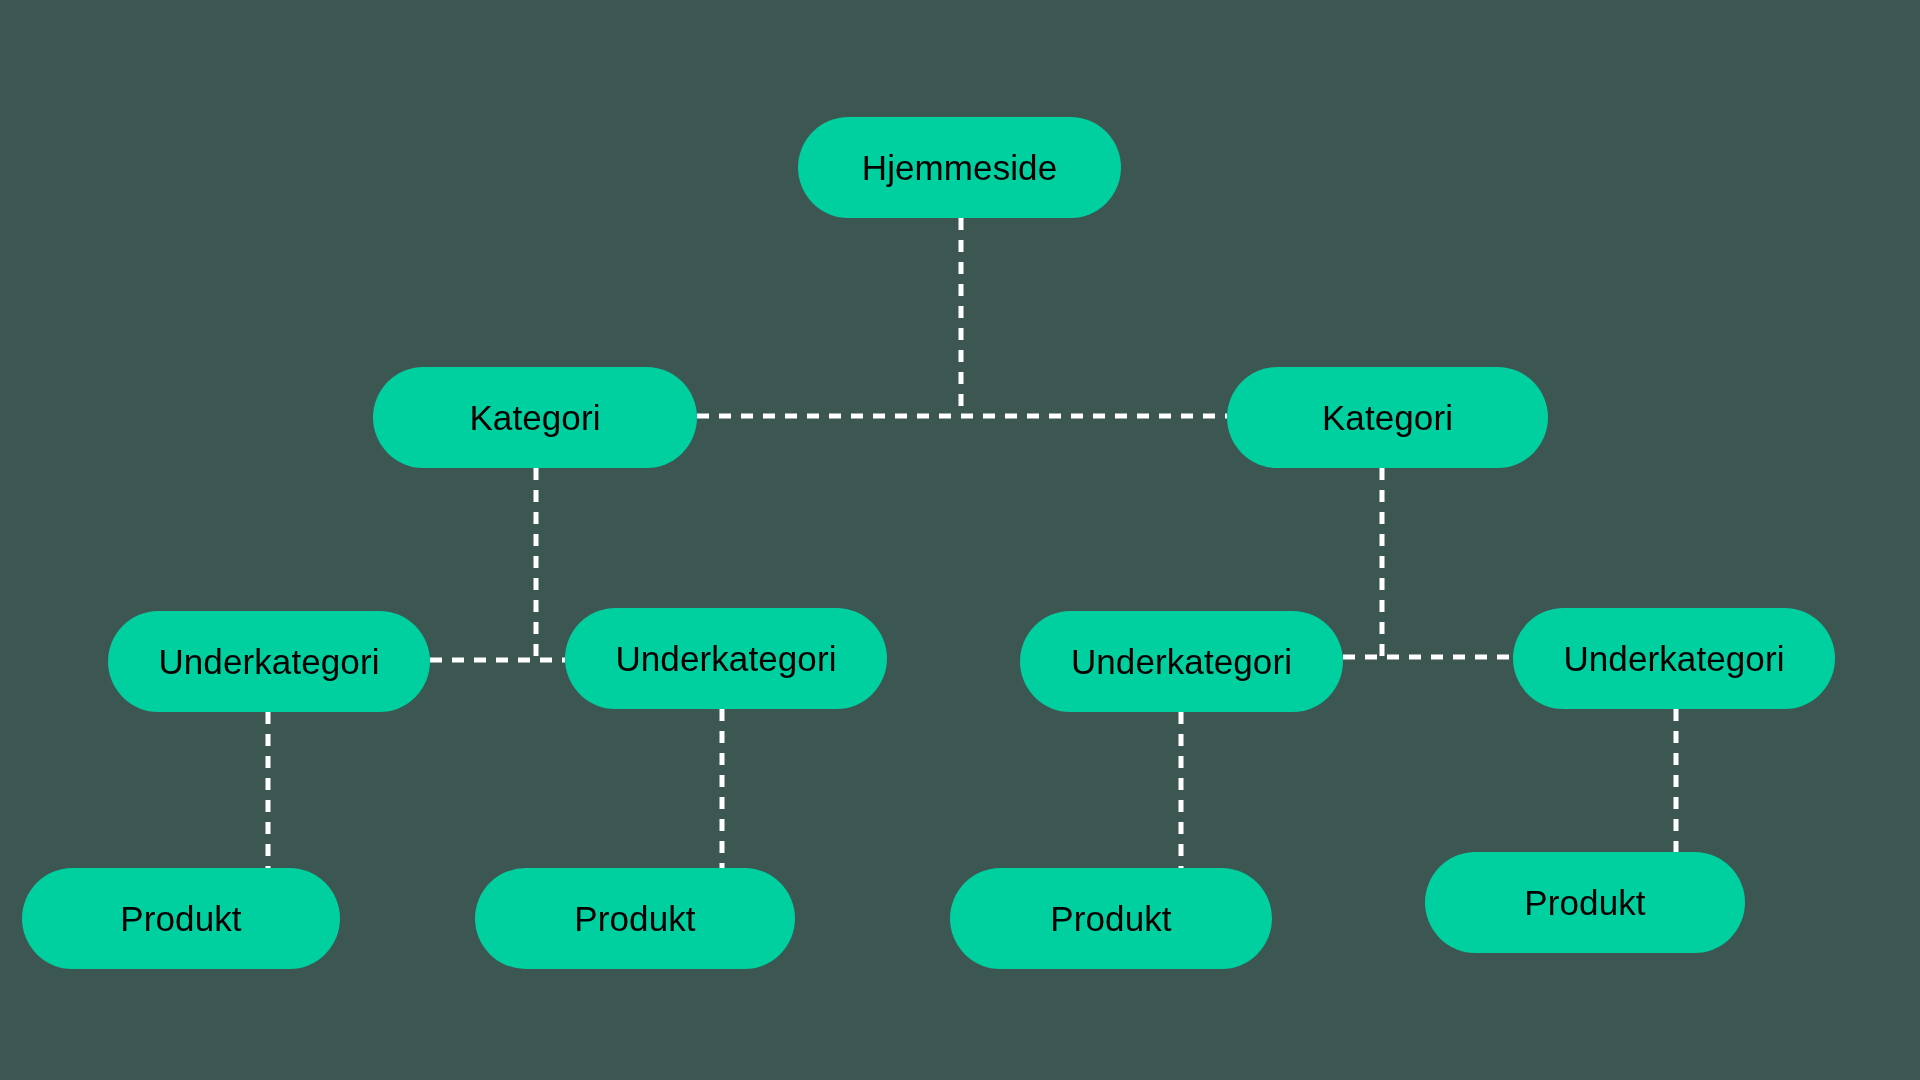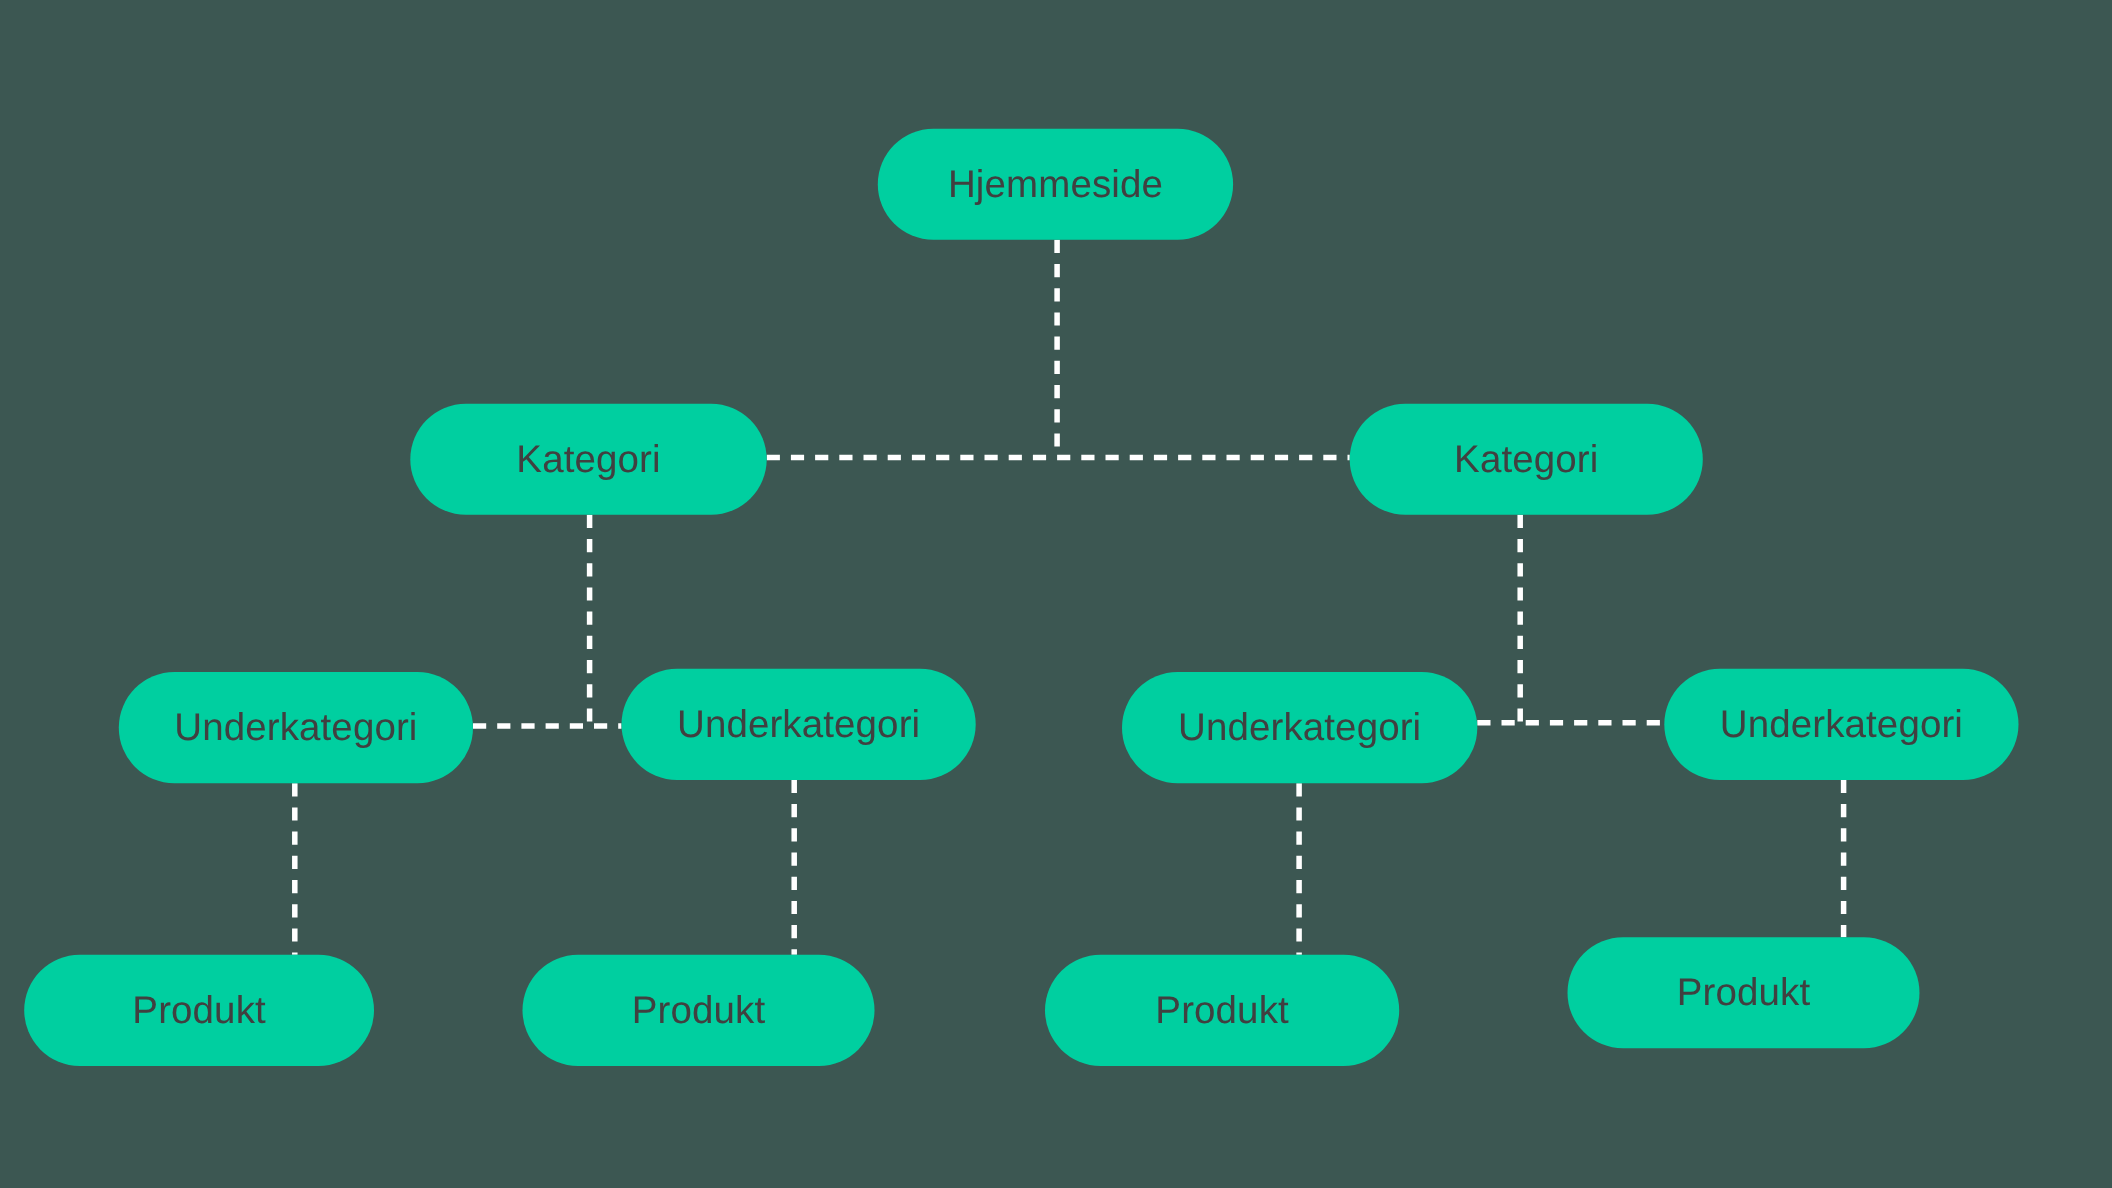--- a/index.html
+++ b/index.html
@@ -32,21 +32,21 @@
     width: 1920px;
     height: 1080px;
   }
   .node {
     position: absolute;
     display: flex;
     align-items: center;
     justify-content: center;
     background: #00CFA0;
     border-radius: 999px;
-    color: #404040;
+    color: #000000;
     font-size: 35px;
     font-weight: 400;
     letter-spacing: 0.1px;
     white-space: nowrap;
     box-sizing: border-box;
   }
   .node-label {
     pointer-events: none;
   }
 </style>

